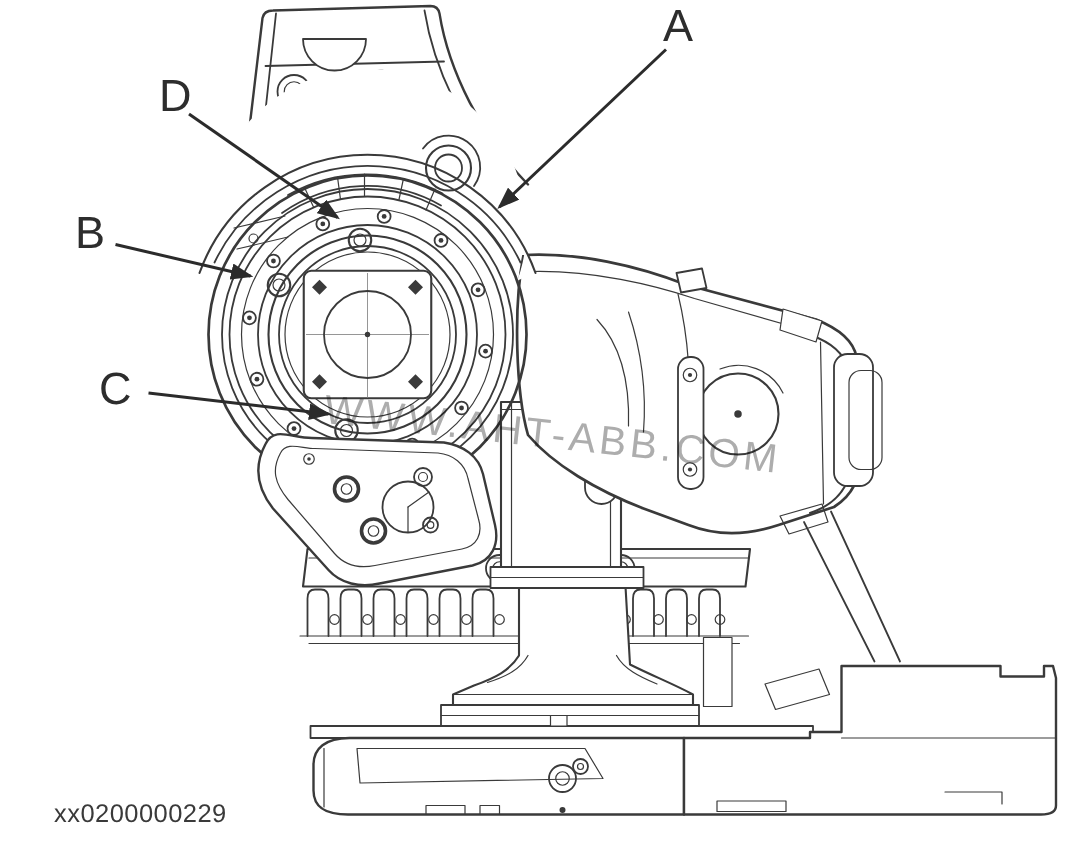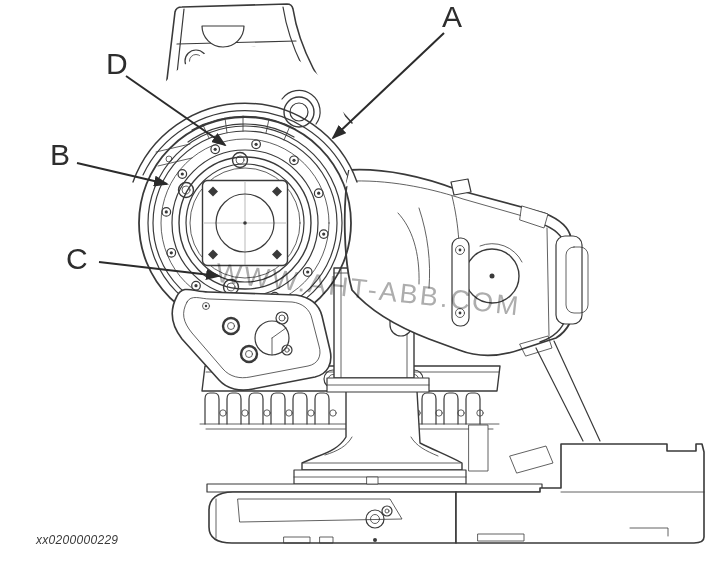--- a/index.html
+++ b/index.html
@@ -22,23 +22,22 @@
     fill:#2d2d2d;
   }
   .arrow-line{stroke:#2b2b2b;stroke-width:2;fill:none;}
   .watermark{
     position:absolute;left:218px;top:258px;white-space:nowrap;
     font-size:27px;font-weight:500;letter-spacing:2.5px;color:#adadad;
     transform:rotate(6.3deg);transform-origin:left top;
     mix-blend-mode:multiply;pointer-events:none;
   }
   .caption{
-    position:absolute;left:36px;top:533px;font-size:12px;color:#3a3a3a;
+    position:absolute;left:36px;top:533px;font-size:17px;color:#3a3a3a;
     letter-spacing:0.3px;
-    font-style:italic;
   }
 </style>
 </head>
 <body>
 
 <div class="stage">
 
 <svg width="712" height="563" viewBox="0 0 712 563">
   <defs>
     <marker id="ah" markerWidth="15" markerHeight="11" refX="13" refY="5.5" orient="auto" markerUnits="userSpaceOnUse">

